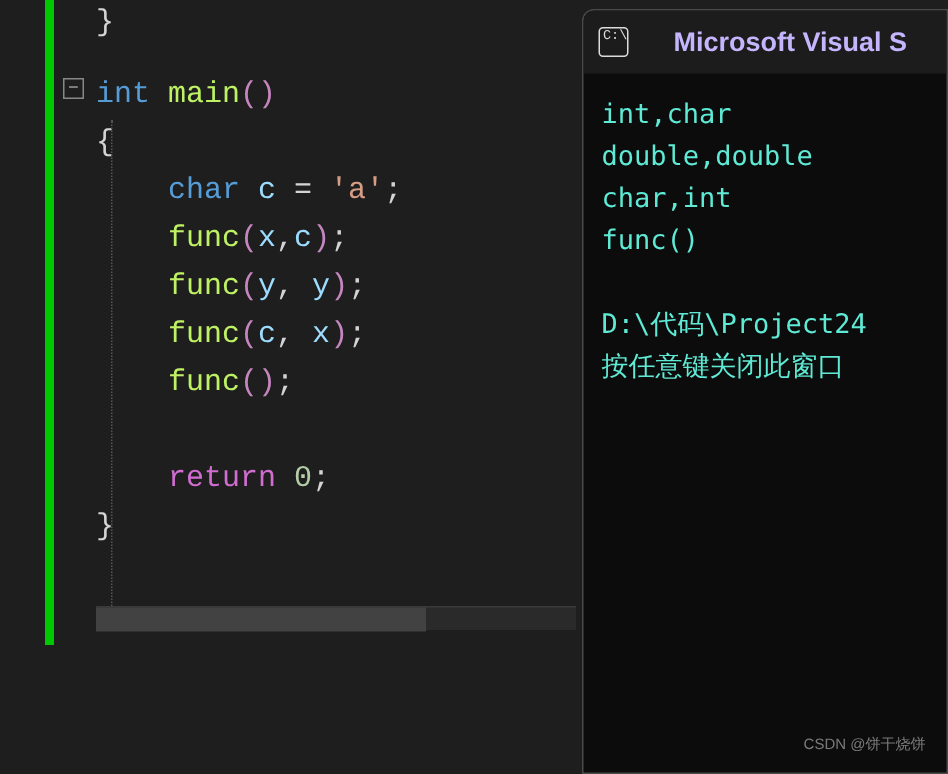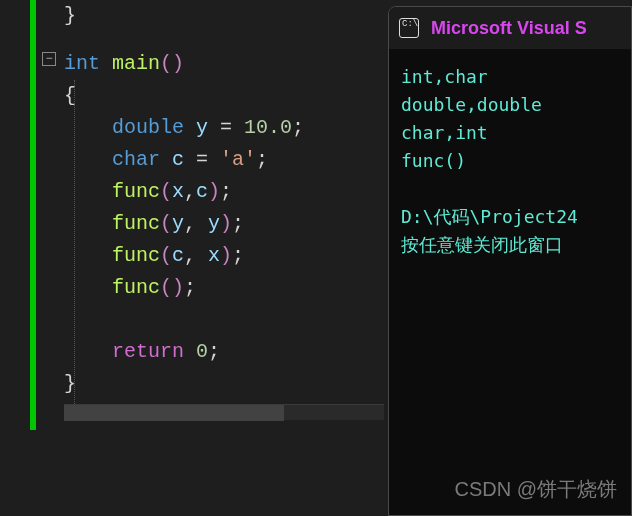--- a/index.html
+++ b/index.html
@@ -110,42 +110,43 @@
     border-radius: 3px;
     display: flex;
     align-items: flex-start;
     justify-content: flex-start;
     font-size: 9px;
     color: #ddd;
     padding: 1px 2px;
     line-height: 1;
   }
   .title {
-    color: #d946ef;
+    color: #c4b5fd;
     font-family: "Segoe UI", sans-serif;
     font-size: 18px;
     font-weight: 600;
     white-space: nowrap;
+    margin-left: 18px;
   }
   .console-body {
     padding: 14px 12px 10px 12px;
     color: #5eead4;
     font-family: "Segoe UI", Consolas, monospace;
     font-size: 18px;
     line-height: 28px;
     white-space: pre;
     overflow: hidden;
   }
   .watermark {
     position: absolute;
     right: 14px;
     bottom: 12px;
     color: #7a7a7a;
     font-family: "Segoe UI", sans-serif;
-    font-size: 20px;
+    font-size: 10px;
   }
 </style>
 </head>
 <body>
 
 <div class="editor">
   <div class="green-bar"></div>
   <div class="fold-gutter">
     <div class="fold-box" style="top:52px">−</div>
   </div>
@@ -154,21 +155,20 @@
 
     <div class="line"><span class="plain">}</span></div>
 
     <div class="line" style="height:16px"></div>
 
     <div class="line"><span class="kw-blue">int</span><span class="plain"> </span><span class="func">main</span><span class="paren">(</span><span class="paren">)</span></div>
 
     <div class="line"><span class="plain">{</span></div>
 
 
-    <div class="line"><span class="plain">    </span><span class="kw-blue">double</span><span class="plain"> </span><span class="ident">y</span><span class="op"> = </span><span class="num">10.0</span><span class="plain">;</span></div>
 
     <div class="line"><span class="plain">    </span><span class="kw-blue">char</span><span class="plain"> </span><span class="ident">c</span><span class="op"> = </span><span class="str">'a'</span><span class="plain">;</span></div>
 
     <div class="line"><span class="plain">    </span><span class="func">func</span><span class="paren">(</span><span class="ident">x</span><span class="plain">,</span><span class="ident">c</span><span class="paren">)</span><span class="plain">;</span></div>
 
     <div class="line"><span class="plain">    </span><span class="func">func</span><span class="paren">(</span><span class="ident">y</span><span class="plain">, </span><span class="ident">y</span><span class="paren">)</span><span class="plain">;</span></div>
 
     <div class="line"><span class="plain">    </span><span class="func">func</span><span class="paren">(</span><span class="ident">c</span><span class="plain">, </span><span class="ident">x</span><span class="paren">)</span><span class="plain">;</span></div>
 
     <div class="line"><span class="plain">    </span><span class="func">func</span><span class="paren">(</span><span class="paren">)</span><span class="plain">;</span></div>

